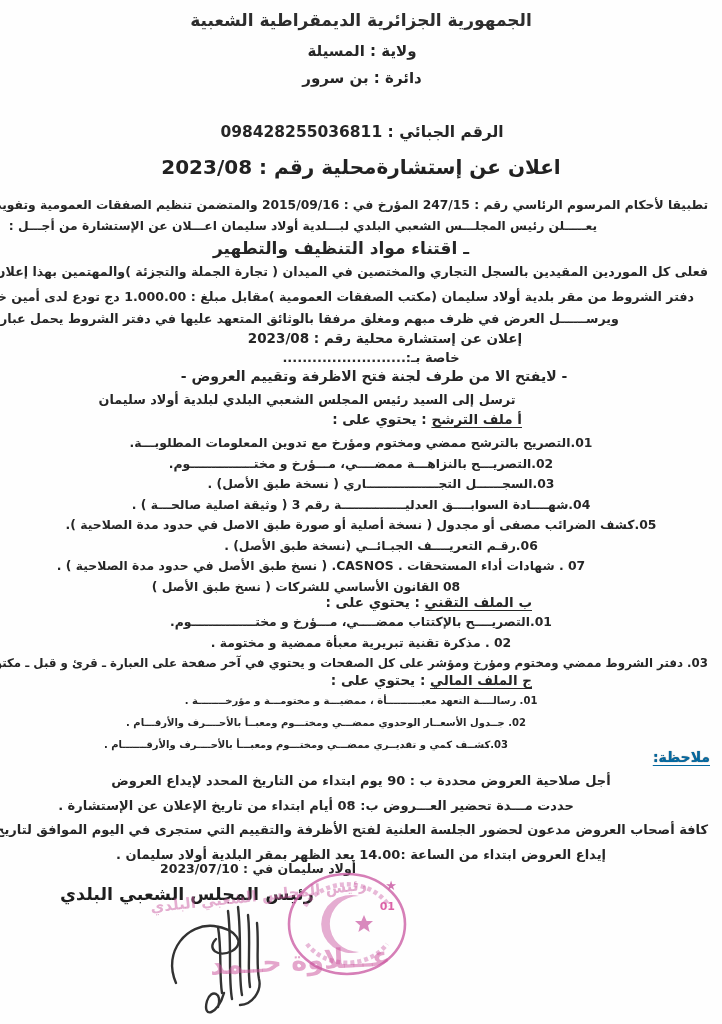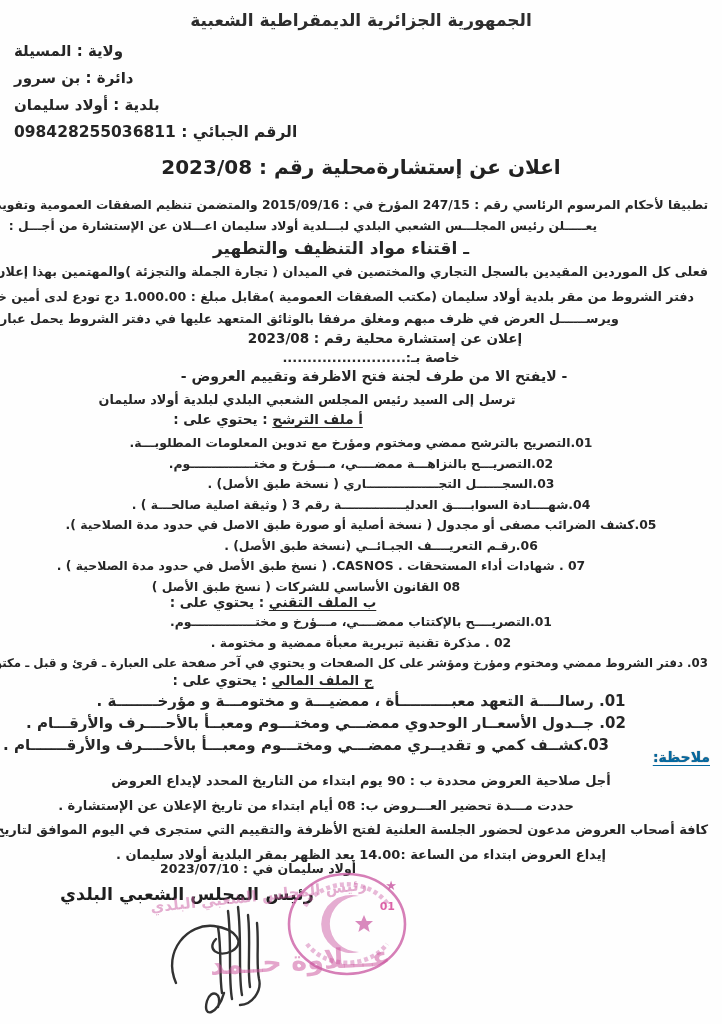--- a/index.html
+++ b/index.html
@@ -4,52 +4,52 @@
 <style>
   html,body{margin:0;padding:0;background:#ffffff;}
   #page{
     position:relative; width:722px; height:1024px; overflow:hidden;
     background:#fefefe; color:#262626;
     font-family:"DejaVu Sans", sans-serif;
     direction:rtl;
   }
   .ln{position:absolute; left:14px; right:14px; white-space:nowrap; font-weight:bold;}
   .c{text-align:center;}
-  .r{text-align:left;}
+  .r{text-align:center;}
   
   .republic{top:10px; font-size:17px; color:#2d2d2d;}
   .hw1{top:42px;  font-size:15px; right:12px;}
   .hw2{top:69px;  font-size:15px; right:12px;}
   .hw3{top:96px;  font-size:15px; right:12px;}
   .hw4{top:123px; font-size:15.5px; right:12px;}
   .main-title{top:155px; font-size:20px; color:#222;}
   
   .intro1{top:198px; font-size:12.3px;}
   .intro2{top:219px; font-size:12.3px; transform:translateX(-58px);}
   .subject{top:238px; font-size:17px; transform:translateX(-20px);}
   
   .body1{top:264px; font-size:12.6px;}
   .body2{top:289px; font-size:12.6px; transform:translateX(-14px);}
   .body3{top:311px; font-size:12.6px; transform:translateX(-60px);}
   .envtitle{top:330px; font-size:13.5px; transform:translateX(24px);}
   .khassa{top:350px; font-size:13px; transform:translateX(10px);}
   .warning{top:368px; font-size:14px; transform:translateX(13px);}
   .sendto{top:392px; font-size:12.8px; transform:translateX(-54px); font-weight:bold;}
   
-  .sec{position:absolute; left:14px; right:14px; white-space:nowrap; font-weight:bold; font-size:13.5px; text-align:center;}
+  .sec{position:absolute; left:14px; right:14px; white-space:nowrap; font-weight:bold; font-size:13.5px; text-align:right;}
   .sec .u{text-decoration:underline; text-underline-offset:3px;}
   .secA{top:411px; padding-right:186px;}
   .secB{top:594px; padding-right:176px;}
   .secC{top:672px; padding-right:176px;}
   .list{position:absolute; left:14px; right:14px; font-weight:bold; text-align:center;}
   .list .li{white-space:nowrap;}
   .listA{top:433px;} .listA .li{line-height:20.5px; font-size:12.4px;}
   .listB{top:612px;} .listB .li{line-height:20.5px; font-size:12.4px;}
   .listB .li.small{font-size:11.8px;}
-  .listC{top:690px;} .listC .li{line-height:22px; font-size:15px;}
+  .listC{top:690px;} .listC .li{line-height:22px; font-size:10px;}
   .shL40{transform:translateX(-40px);} .shL55{transform:translateX(-55px);}
   .shL35{transform:translateX(-35px);} .shR20{transform:translateX(20px);}
   
   .note-label{top:749px; font-size:14px; right:12px; color:#0369a1;
      text-decoration:underline; text-underline-offset:3px; letter-spacing:1px;
      text-shadow:0 0 1px #555;}
   .notelines{top:769px;} .notelines .li{line-height:24.5px; font-size:13px;}
   .nl-r{} .nl-c{text-align:center; transform:translateX(-45px);}
   
   .datline{position:absolute; left:160px; top:861px; font-weight:bold; font-size:12.5px; white-space:nowrap;}
@@ -65,21 +65,20 @@
 </style>
 </head>
 <body>
 
 <div id="page">
 
   <div class="ln c republic">الجمهورية الجزائرية الديمقراطية الشعبية</div>
 
   <div class="ln r hw1">ولاية : المسيلة</div>
   <div class="ln r hw2">دائرة : بن سرور</div>
-  <div class="ln r hw3">بلدية : أولاد سليمان</div>
   <div class="ln r hw4">الرقم الجبائي : 098428255036811</div>
 
   <div class="ln c main-title">اعلان عن إستشارةمحلية رقم : 2023/08</div>
 
   <div class="ln c intro1">تطبيقا لأحكام المرسوم الرئاسي رقم : 247/15 المؤرخ في : 2015/09/16 والمتضمن تنظيم الصفقات العمومية وتفويضات المرفق العام .</div>
   <div class="ln c intro2">يعـــــلن رئيس المجلـــس الشعبي البلدي لبـــلدية أولاد سليمان اعـــلان عن الإستشارة من أجـــل :</div>
 
   <div class="ln c subject">ـ اقتناء مواد التنظيف والتطهير</div>
 
   <div class="ln c body1">فعلى كل الموردين المقيدين بالسجل التجاري والمختصين في الميدان ( تجارة الجملة والتجزئة )والمهتمين بهذا إعلان عن الإستشارة سحب</div>

